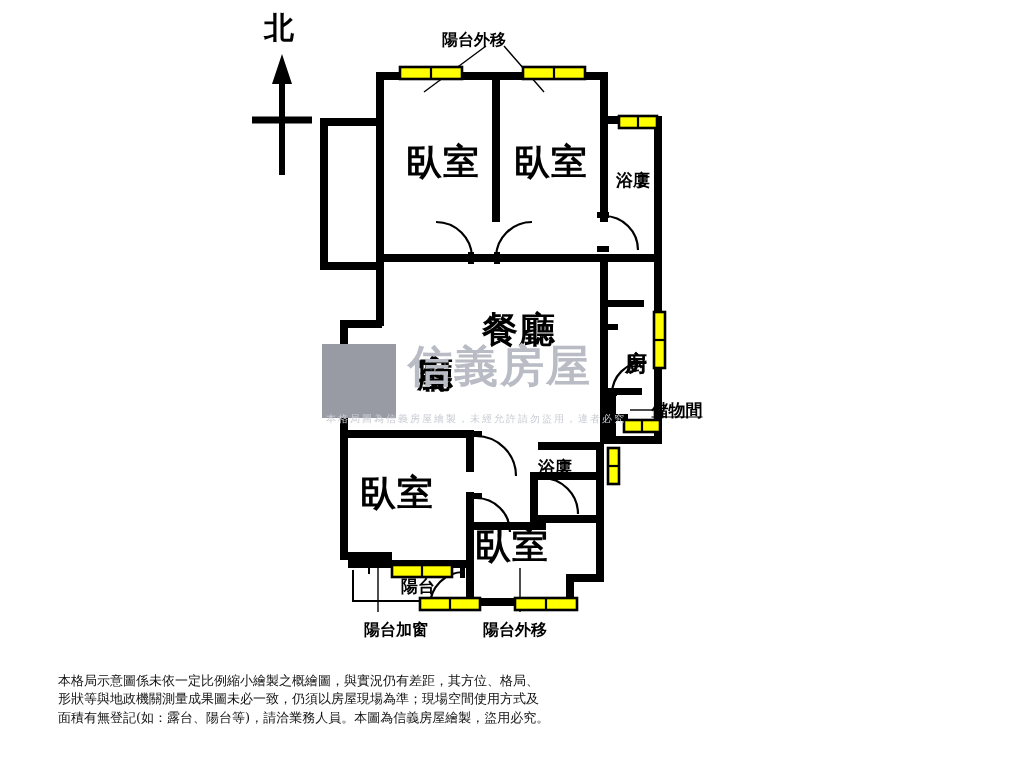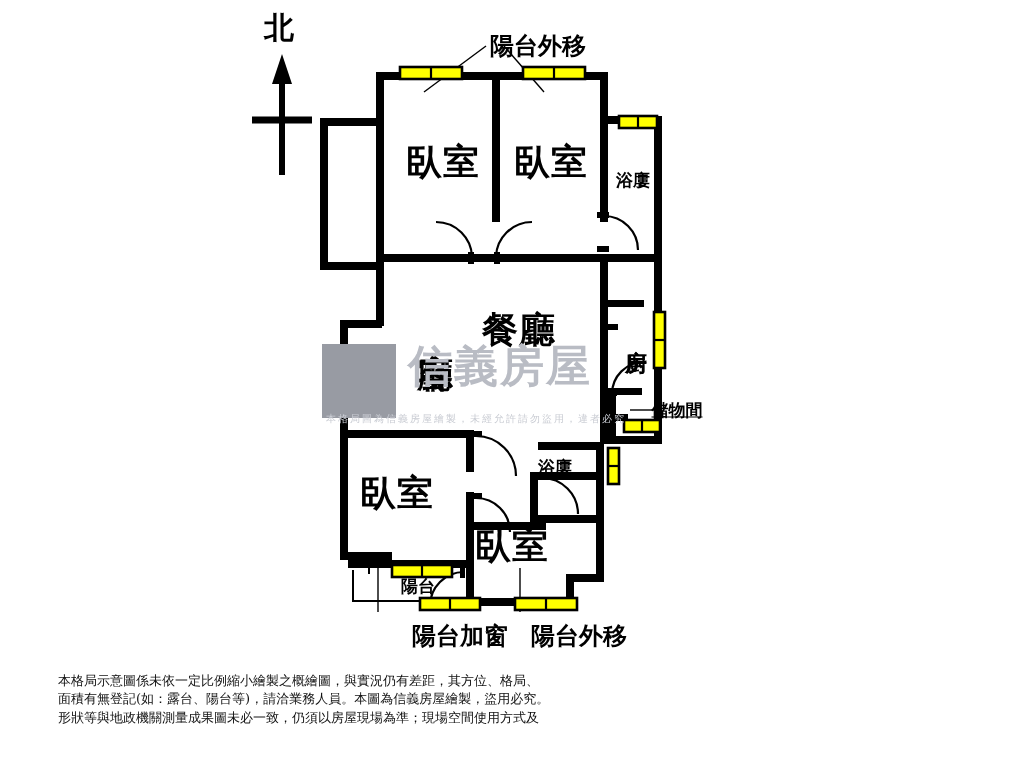--- a/index.html
+++ b/index.html
@@ -9,21 +9,21 @@
 
   .txt{position:absolute;white-space:nowrap;font-family:"DejaVu Serif","Liberation Serif",serif;color:#000;}
 
   
   .room{font-weight:700;}
   .room.big{font-size:36px;letter-spacing:1px;}
   .room.mid{font-size:22px;}
   .room.sml{font-size:17px;text-align:center;}
   .vert{writing-mode:vertical-rl;text-orientation:upright;line-height:1.0;}
 
-  .callout{font-size:24px;font-weight:700;font-family:"DejaVu Serif","Liberation Serif",serif;margin-left:48px;}
+  .callout{font-size:16px;font-weight:700;font-family:"DejaVu Serif","Liberation Serif",serif;}
   .compass-label{font-size:30px;font-weight:700;font-family:"DejaVu Serif","Liberation Serif",serif;}
 
   
   #wm{position:absolute;left:322px;top:338px;width:380px;height:98px;pointer-events:none;}
   #wm .wmtext{position:absolute;left:86px;top:6px;font-size:44px;font-weight:700;color:#b9bcc4;
     font-family:"DejaVu Serif","Liberation Serif",serif;letter-spacing:2px;line-height:1;}
   #wm .wmlogo{position:absolute;left:0px;top:6px;width:74px;height:74px;background:#989ba3;}
   #wm .wmsub{position:absolute;left:4px;top:74px;font-size:10px;color:#c9ccd3;letter-spacing:2px;
     font-family:"DejaVu Serif","Liberation Serif",serif;white-space:nowrap;}
 
@@ -200,17 +200,17 @@
   <div class="txt compass-label" style="left:264px;top:8px;">北</div>
 
   <div id="wm">
     <div class="wmlogo"></div>
     <div class="wmtext">信義房屋</div>
     <div class="wmsub">本格局圖為信義房屋繪製，未經允許請勿盜用，違者必究</div>
   </div>
 
   <div id="disclaimer">
     <div>本格局示意圖係未依一定比例縮小繪製之概繪圖，與實況仍有差距，其方位、格局、</div>
+    <div>形狀等與地政機關測量成果圖未必一致，仍須以房屋現場為準；現場空間使用方式及</div>
     <div>面積有無登記(如：露台、陽台等)，請洽業務人員。本圖為信義房屋繪製，盜用必究。</div>
-    <div>形狀等與地政機關測量成果圖未必一致，仍須以房屋現場為準；現場空間使用方式及</div>
   </div>
 
 </div>
 
 </body></html>

